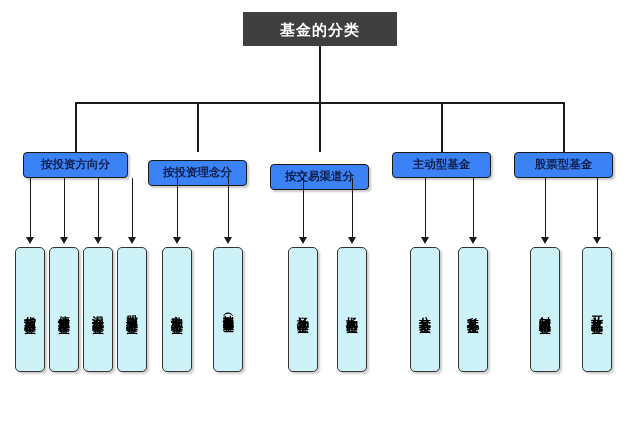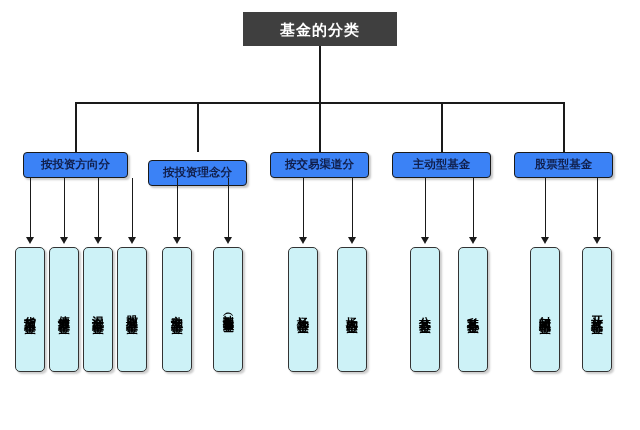--- a/index.html
+++ b/index.html
@@ -141,21 +141,21 @@
   <div class="vline" style="left:319px; top:102px; height:50px;"></div>
   <div class="vline" style="left:441px; top:102px; height:50px;"></div>
   <div class="vline" style="left:563px; top:102px; height:50px;"></div>
 
   <div class="cat-box" style="left:23px; top:152px; width:105px;">
     <span class="label">按投资方向分</span>
   </div>
   <div class="cat-box" style="left:148px; top:160px; width:99px;">
     <span class="label">按投资理念分</span>
   </div>
-  <div class="cat-box" style="left:270px; top:152px; width:99px;">
+  <div class="cat-box" style="left:270px; top:164px; width:99px;">
     <span class="label">按交易渠道分</span>
   </div>
   <div class="cat-box" style="left:392px; top:152px; width:99px;">
     <span class="label">主动型基金</span>
   </div>
   <div class="cat-box" style="left:514px; top:152px; width:99px;">
     <span class="label">股票型基金</span>
   </div>
 
   <div class="arrow-line" style="left:30px; top:178px; height:60px;"></div>

